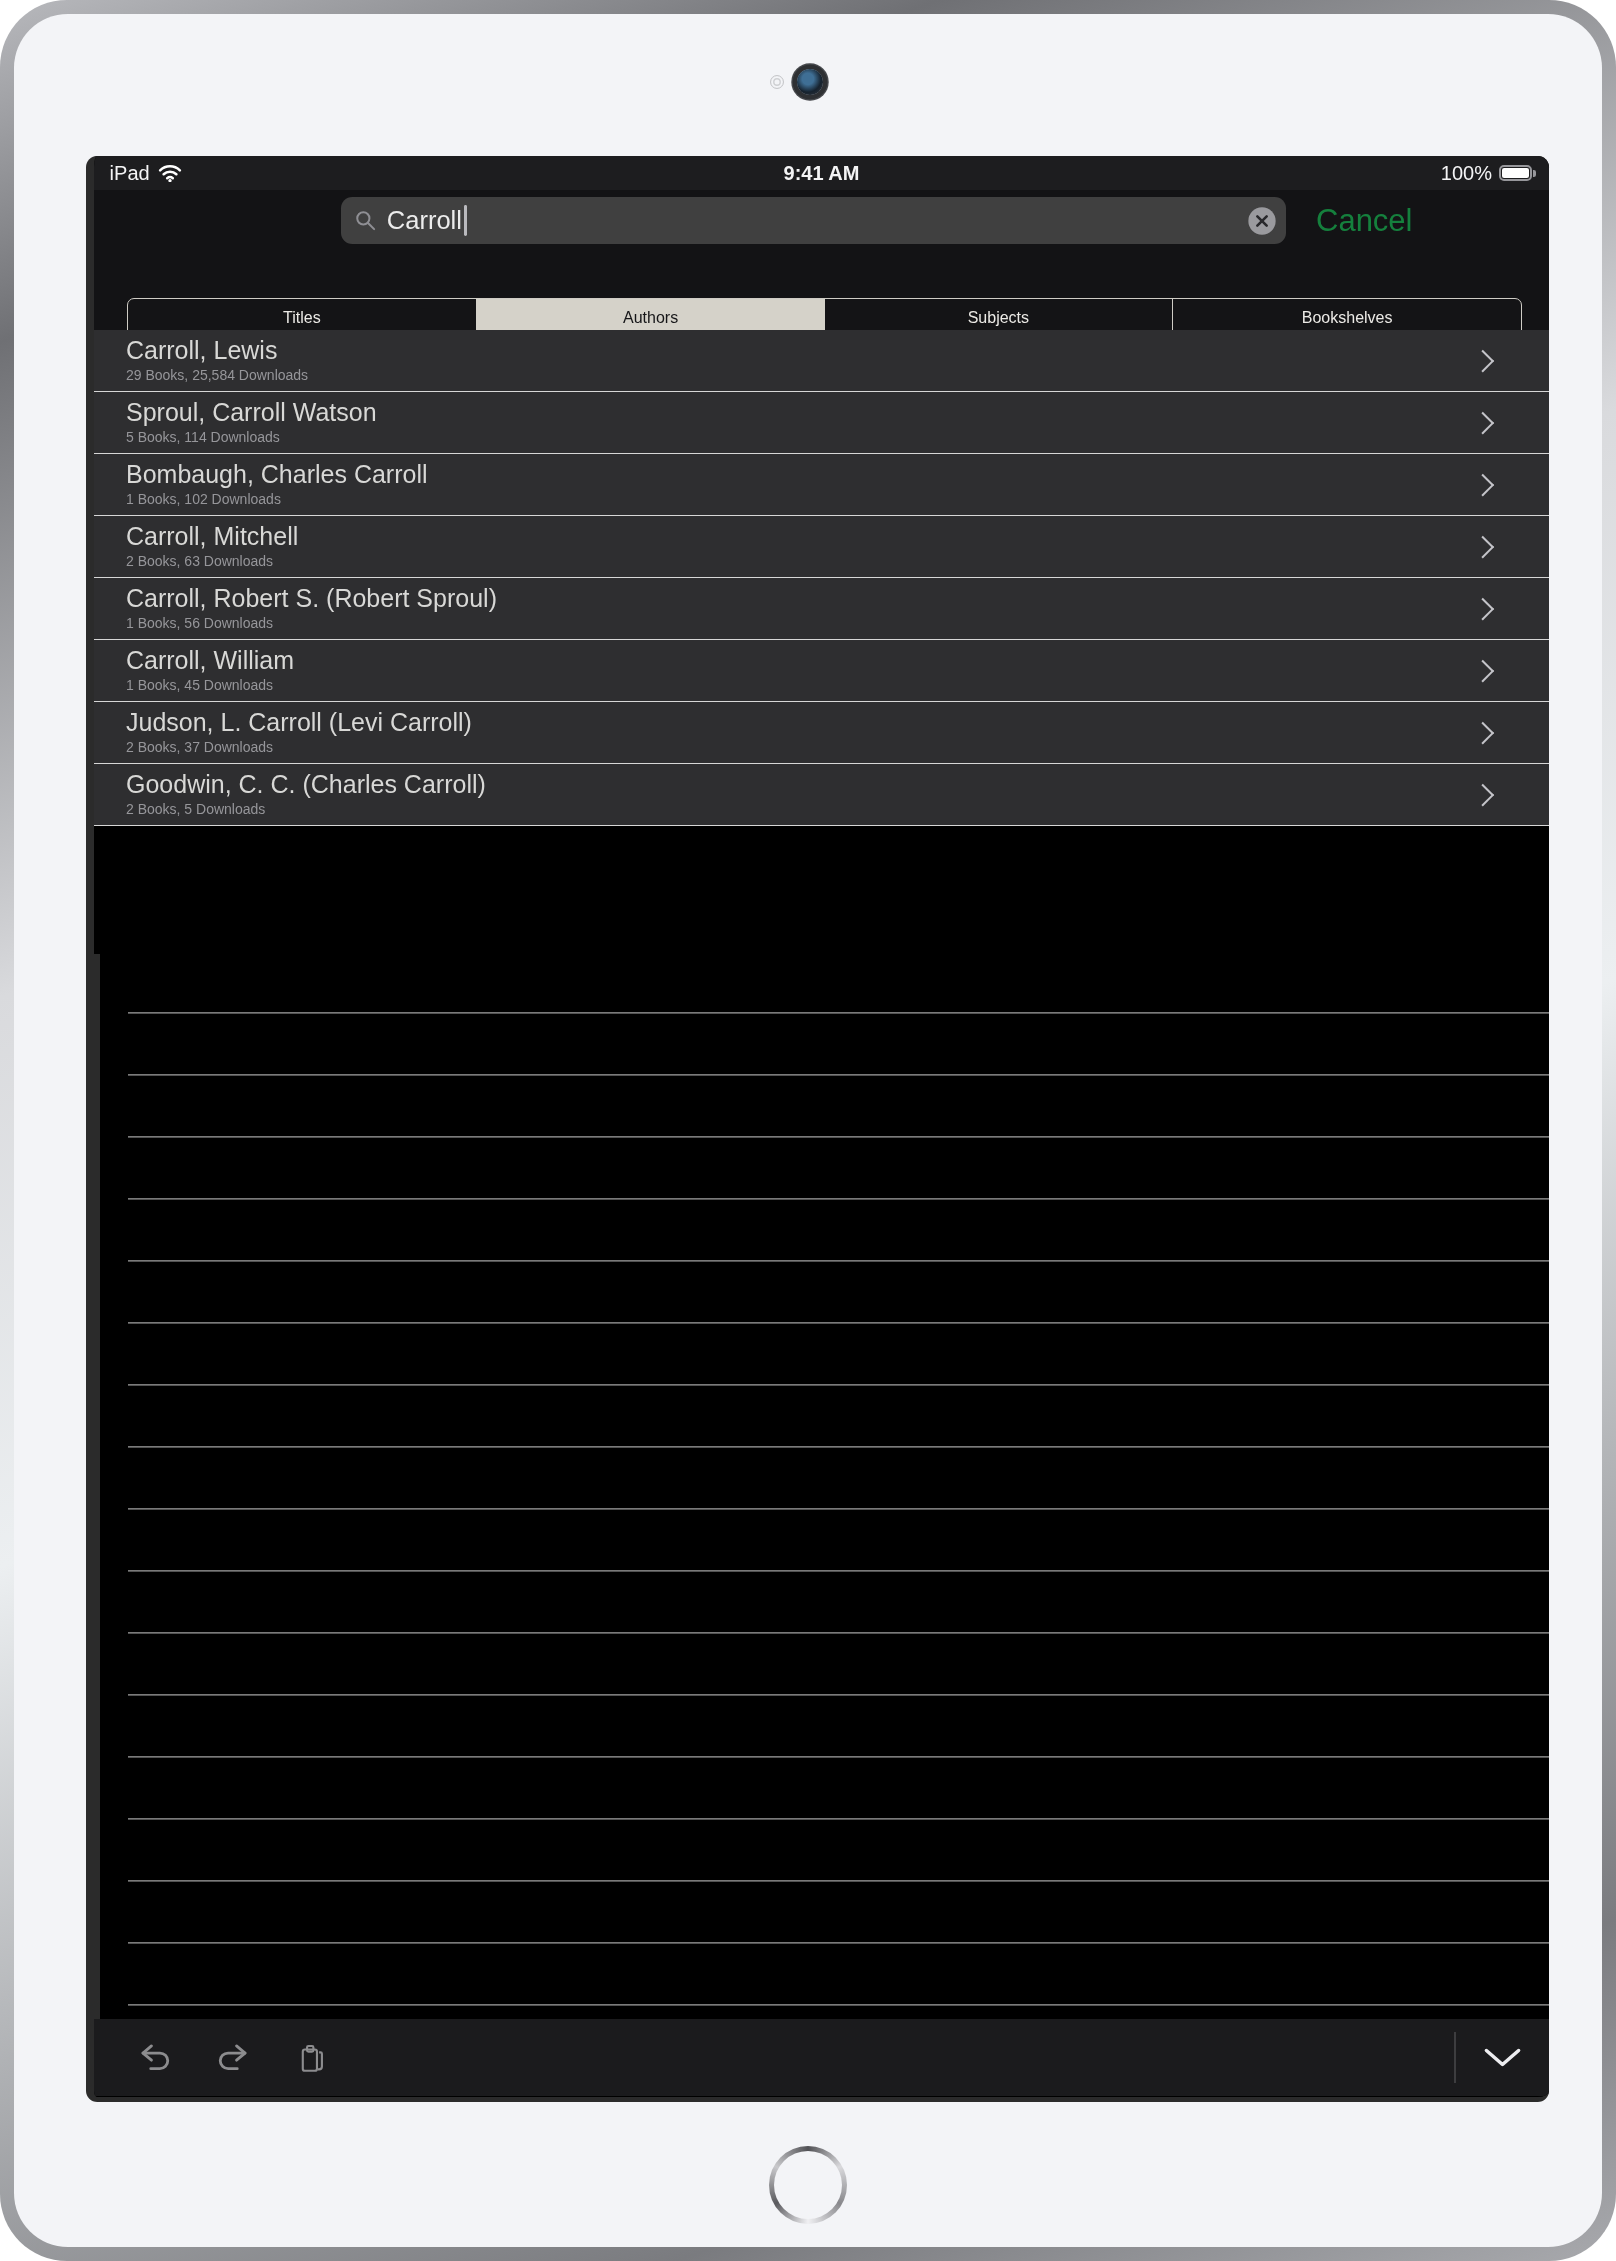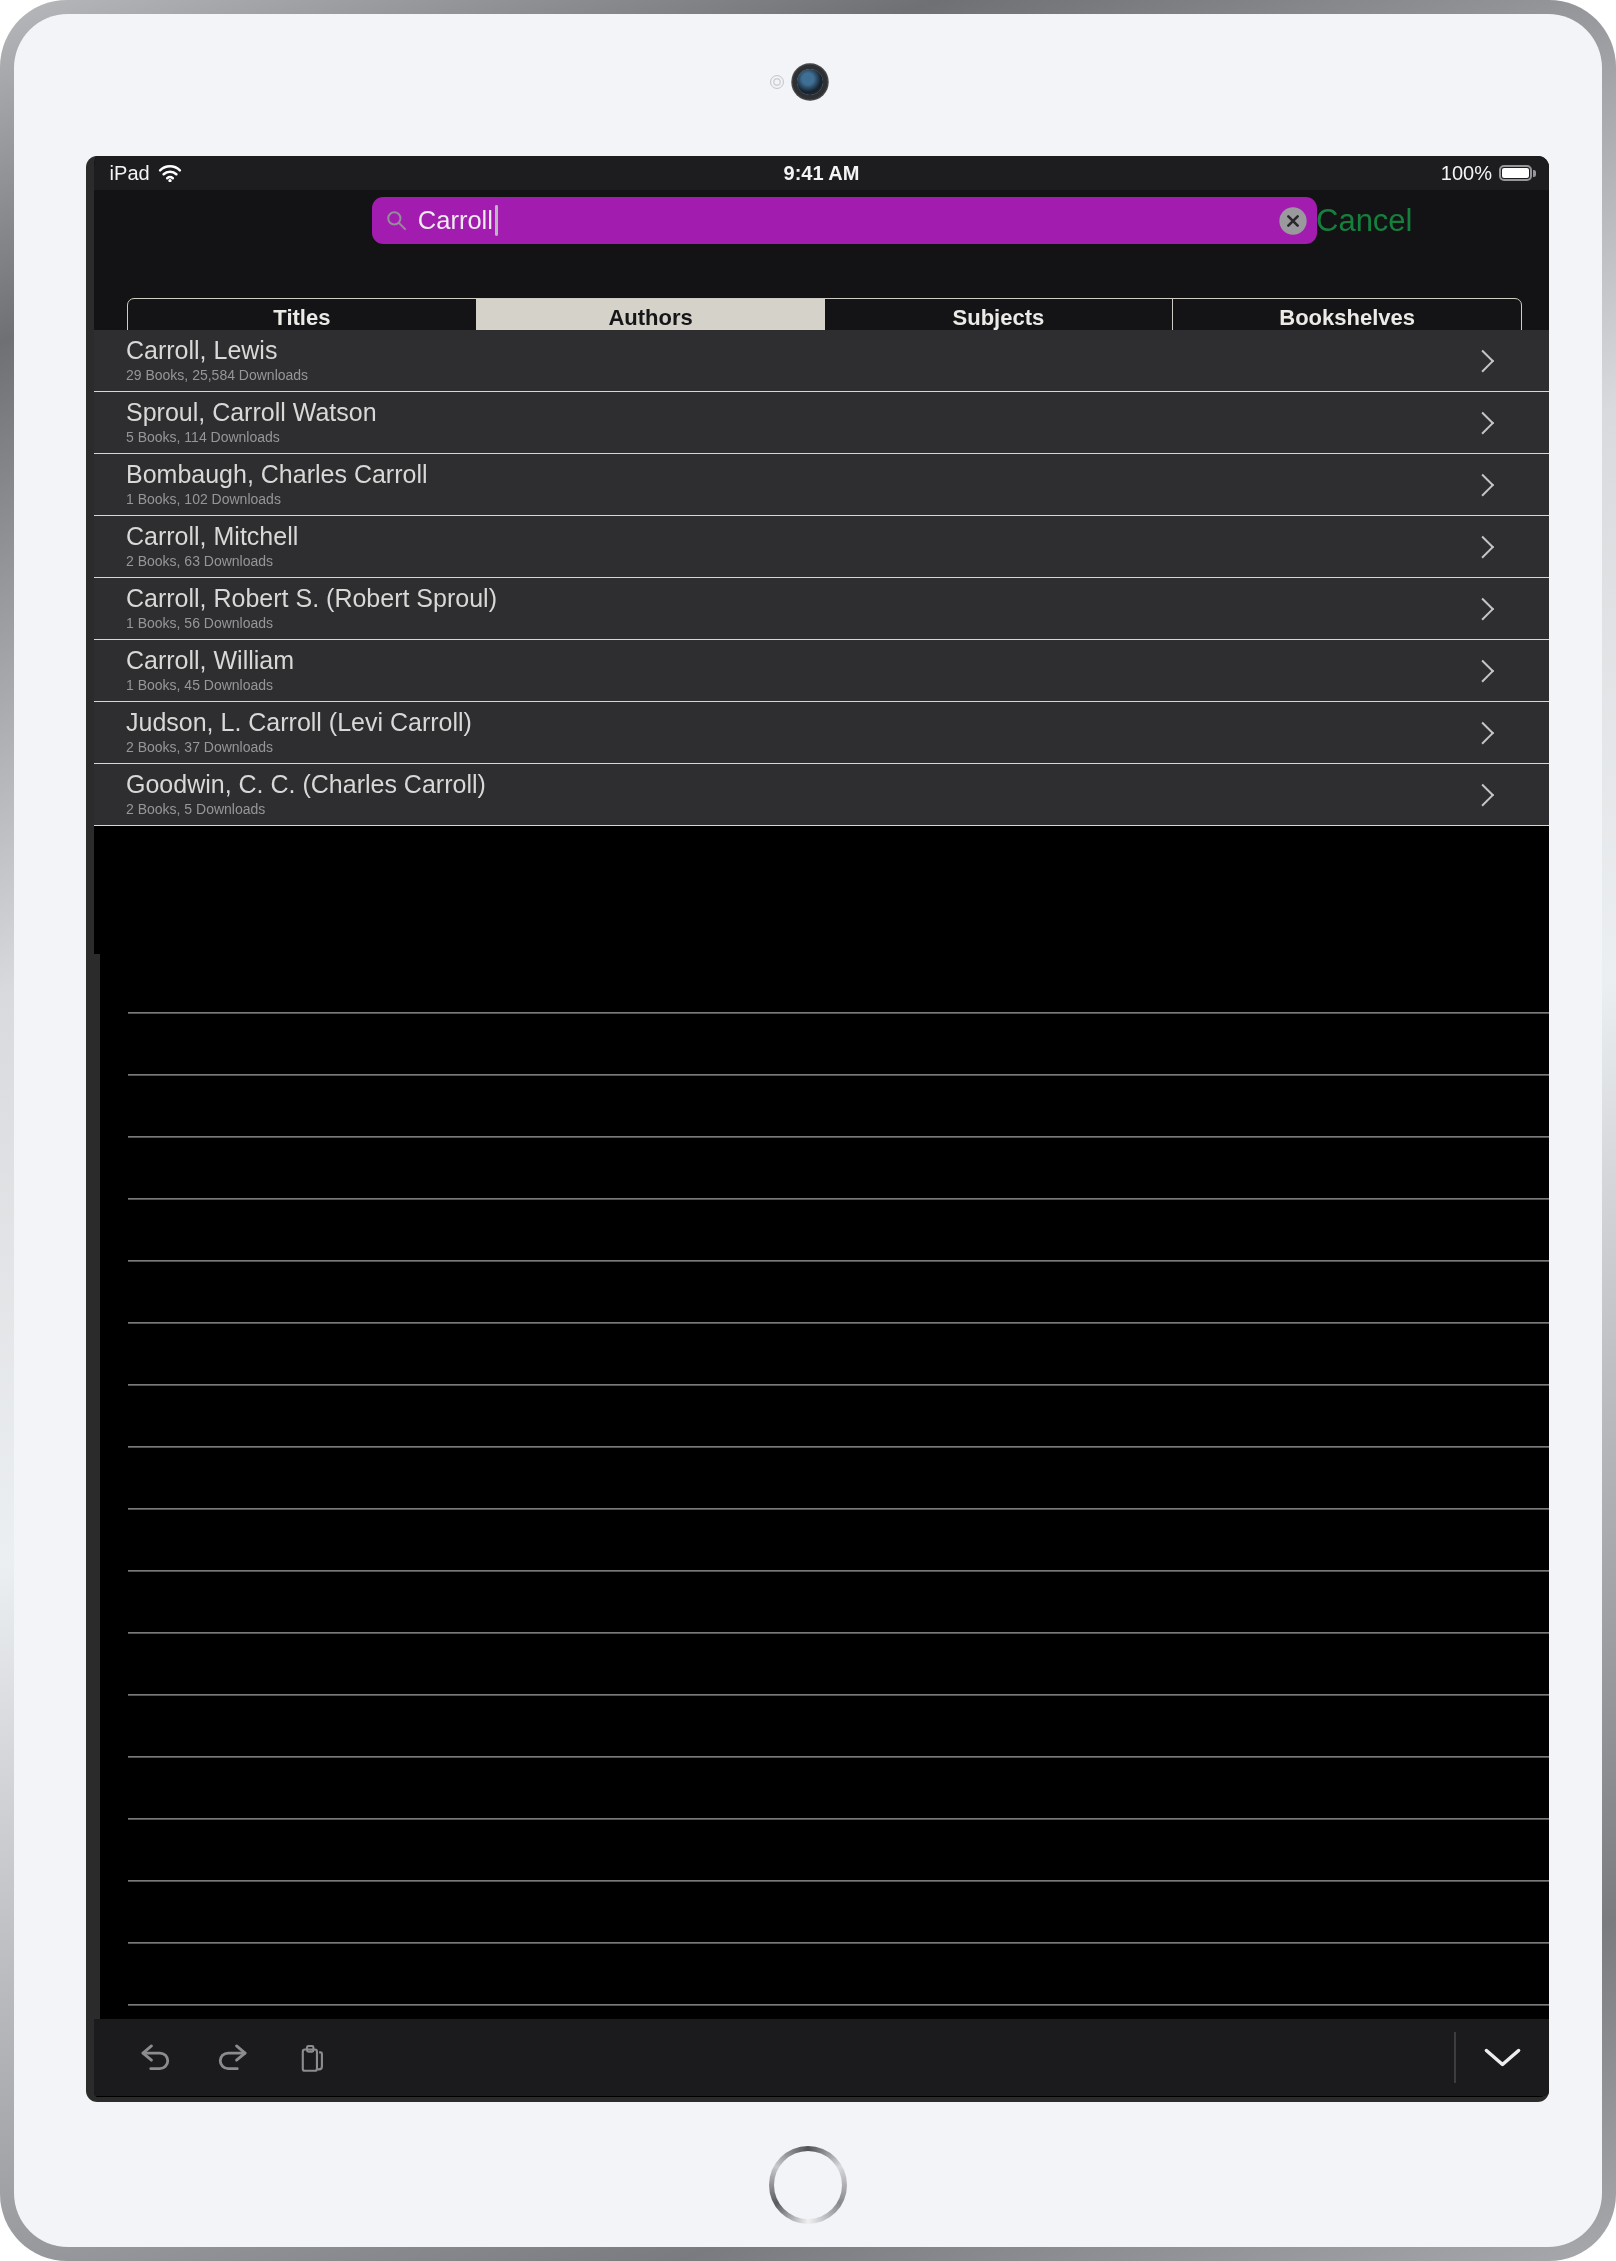--- a/index.html
+++ b/index.html
@@ -32,32 +32,32 @@
     align-items:center; justify-content:center; font-weight:700; }
   .sb-right { position:absolute; right:17px; top:0; height:34px; display:flex; align-items:center; gap:7px; }
   .battery { position:relative; width:33px; height:16.3px; border:2.1px solid #97979b; border-radius:5px; background:#1d1d1f; }
   .battery .fill { position:absolute; inset:1.4px; background:#ffffff; border-radius:2.1px; }
   .battery::after { content:""; position:absolute; right:-5.7px; top:3.5px; width:2.8px; height:6.4px;
     background:#97979b; border-radius:0 2.1px 2.1px 0; }
 
   .chrome { position:absolute; left:0; top:34px; right:0; height:140px; background:#131315; }
 
   .search-field { position:absolute; left:247px; top:7px; width:945px; height:47px;
-    background:#a21caf; border-radius:11.3px; display:flex; align-items:center; padding:0 12.8px;margin-left:31px; }
+    background:#404040; border-radius:11.3px; display:flex; align-items:center; padding:0 12.8px; }
   .search-text { color:#ececec; font-size:25.5px; margin-left:10px; white-space:pre; }
   .cursor { display:inline-block; width:2.8px; height:31px; background:#b9b9bd; margin-left:2.1px;
     vertical-align:middle; border-radius:1.4px; }
   .clear-btn { position:absolute; right:10px; top:10px; width:28px; height:28px; }
   .cancel-btn { position:absolute; left:1222px; top:7px; height:47px; display:flex; align-items:center;
     color:#15803d; font-size:31px; }
 
   .segmented { position:absolute; left:33px; top:108px; width:1395px; height:40px;
     display:flex; border:1.4px solid #cfccc5; border-radius:7px; overflow:hidden; background:#141416; }
   .segment { flex:1; display:flex; align-items:center; justify-content:center;
-    color:#eceae6; font-size:22px; border-left:1.4px solid #cfccc5;font-weight:bold; }
+    color:#eceae6; font-size:16px; border-left:1.4px solid #cfccc5; }
   .segment:first-child { border-left:none; }
   .segment.selected { background:#d5d2c9; color:#161618; border-left-color:#d5d2c9; }
   .segment.selected + .segment { border-left:none; }
 
   .author-list { position:absolute; left:0; top:174px; right:0; }
   .row { position:relative; height:62px; background:#2e2e30; border-bottom:1.4px solid #d7d7d7; }
   .row-title { position:absolute; left:32px; top:6.4px; color:#d8d8d6; font-size:25px; }
   .row-meta { position:absolute; left:32px; top:37px; color:#96969a; font-size:14px; }
   .chev { position:absolute; right:58px; top:23.4px; width:15.6px; height:15.6px;
     border-top:2.8px solid #c4c4c9; border-right:2.8px solid #c4c4c9; transform:rotate(45deg); }

